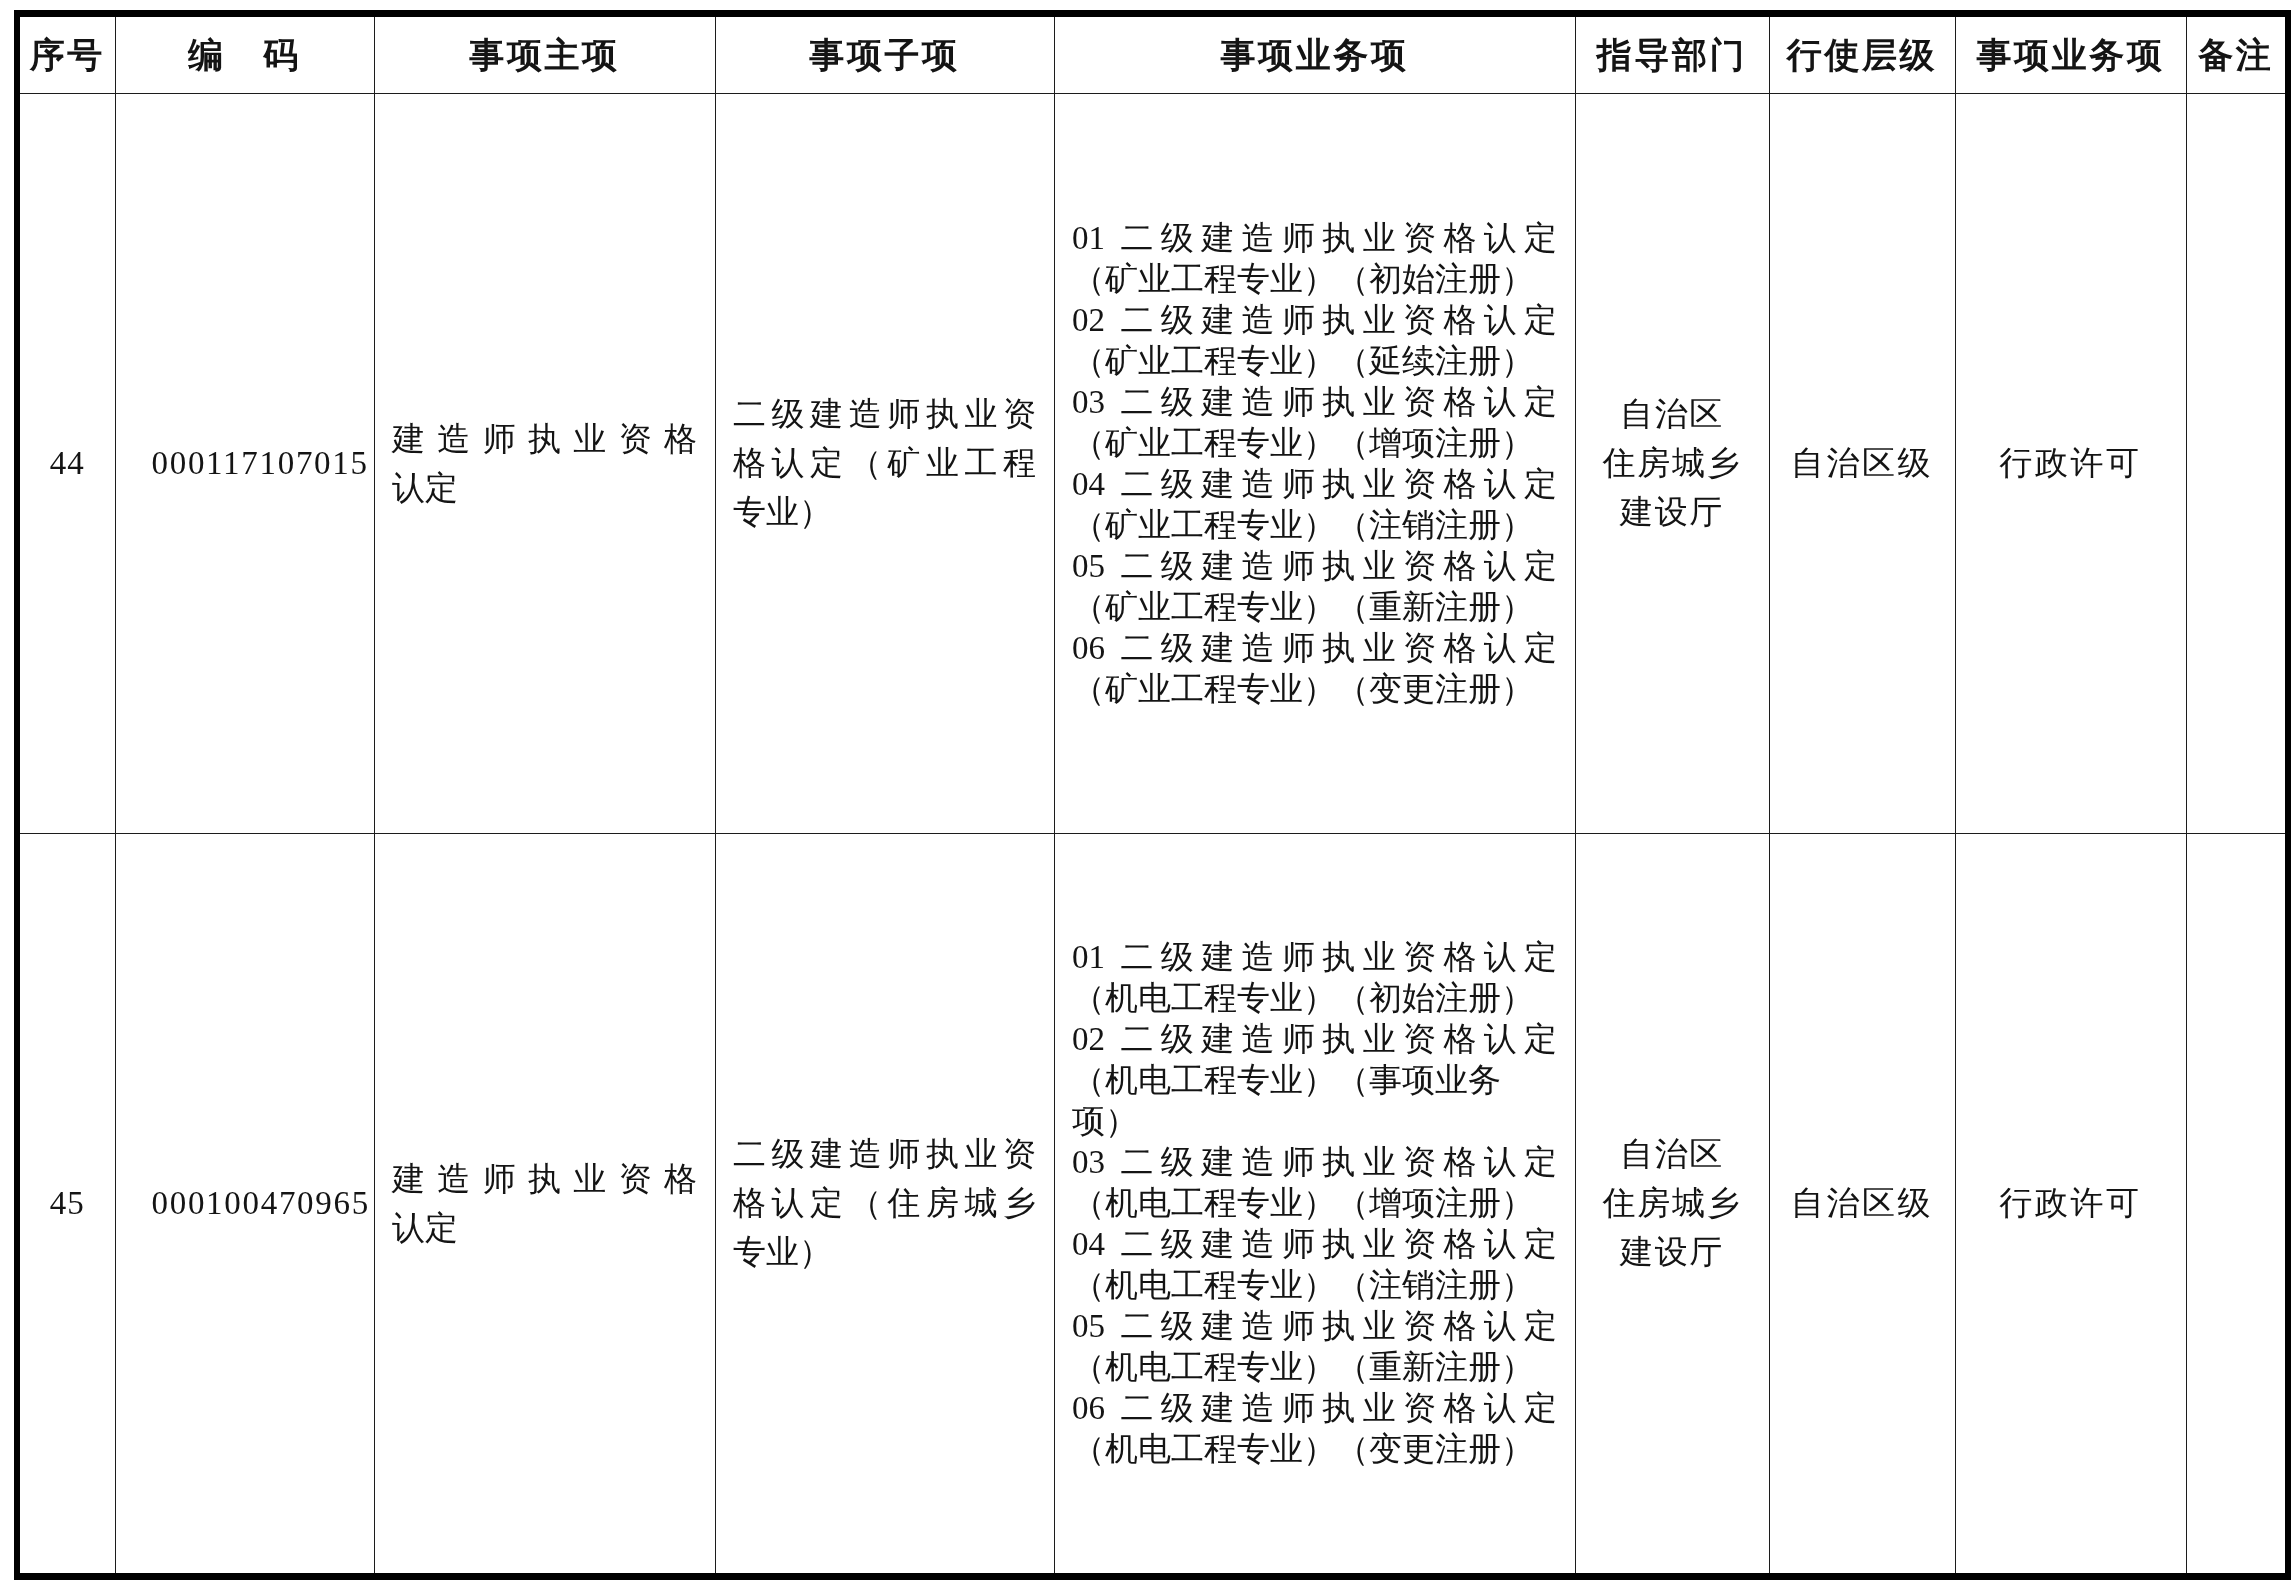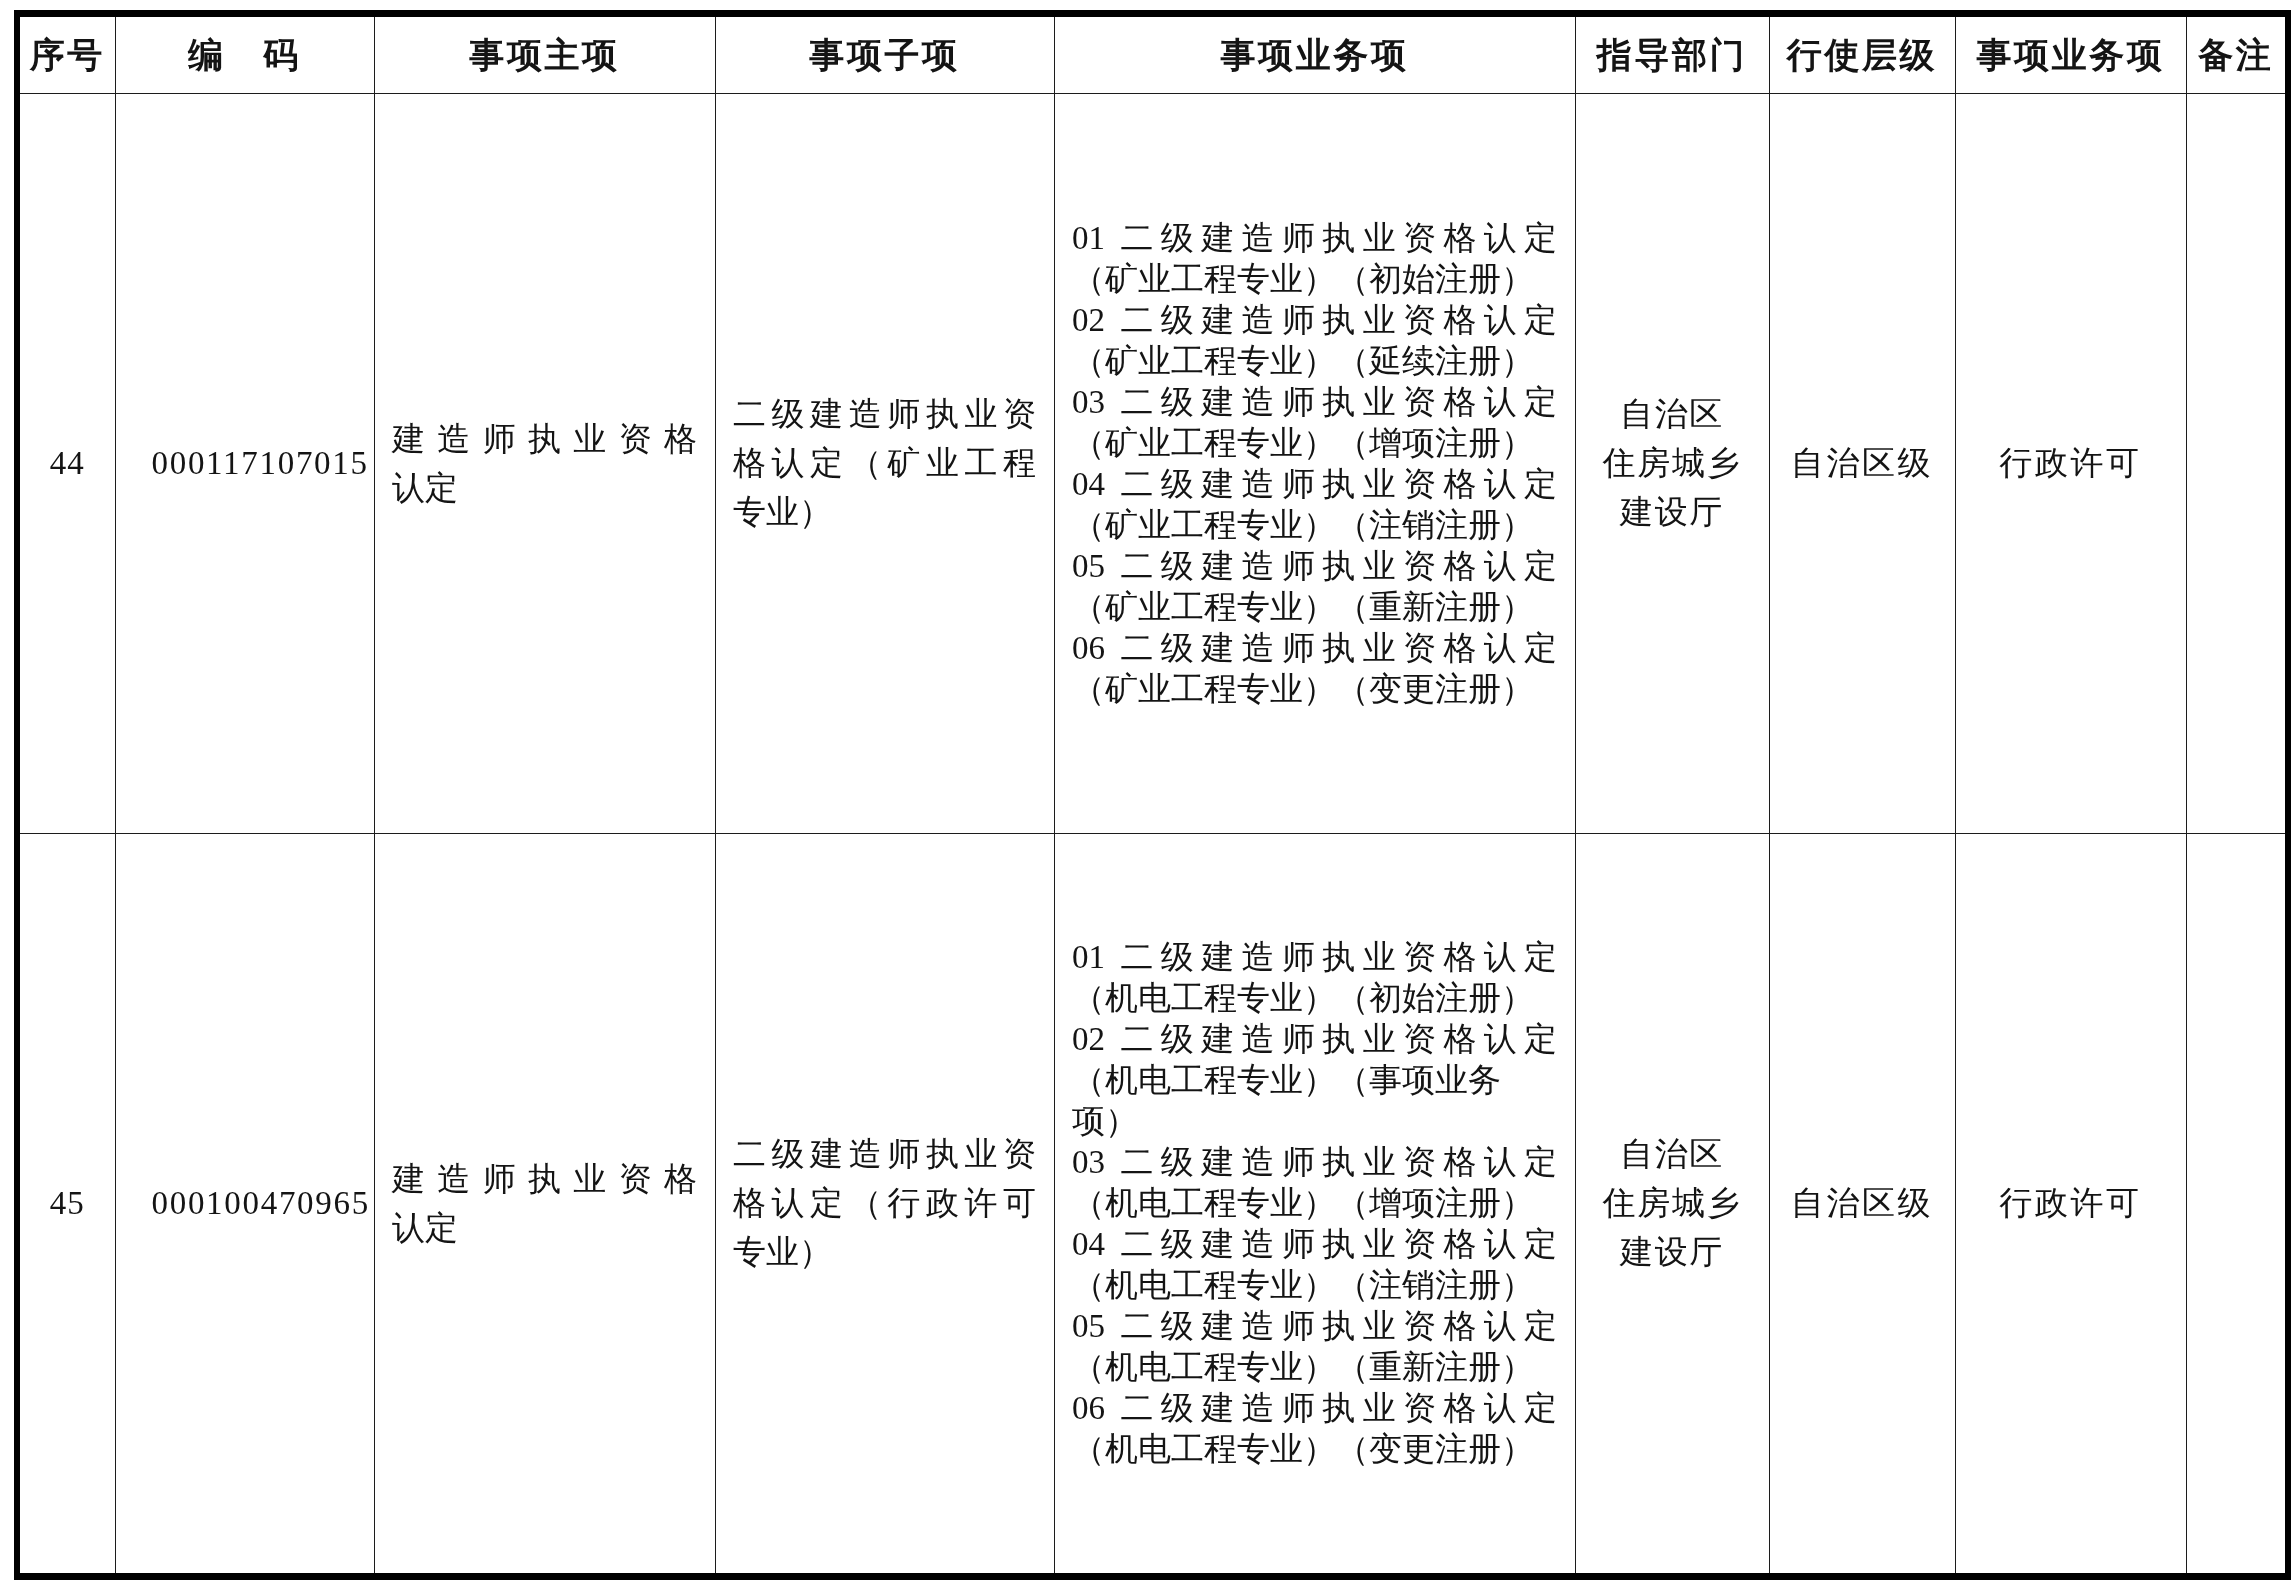--- a/index.html
+++ b/index.html
@@ -158,21 +158,21 @@
     </tr>
     <tr class="body-row">
       <td class="cell-seq">45</td>
       <td class="cell-code">000100470965</td>
       <td class="cell-main">
           <div class="ln spread">建造师执业资格</div>
           <div class="ln">认定</div>
         </td>
       <td class="cell-sub">
           <div class="ln spread">二级建造师执业资</div>
-          <div class="ln spread">格认定（行政许可</div>
+          <div class="ln spread">格认定（住房城乡</div>
           <div class="ln">专业）</div>
         </td>
       <td class="cell-business">
           <div class="item">
             <div class="ln spread">01 二级建造师执业资格认定</div>
             <div class="ln">（机电工程专业）（初始注册）</div>
           </div>
           <div class="item">
             <div class="ln spread">02 二级建造师执业资格认定</div>
             <div class="ln">（机电工程专业）（事项业务项）</div>

